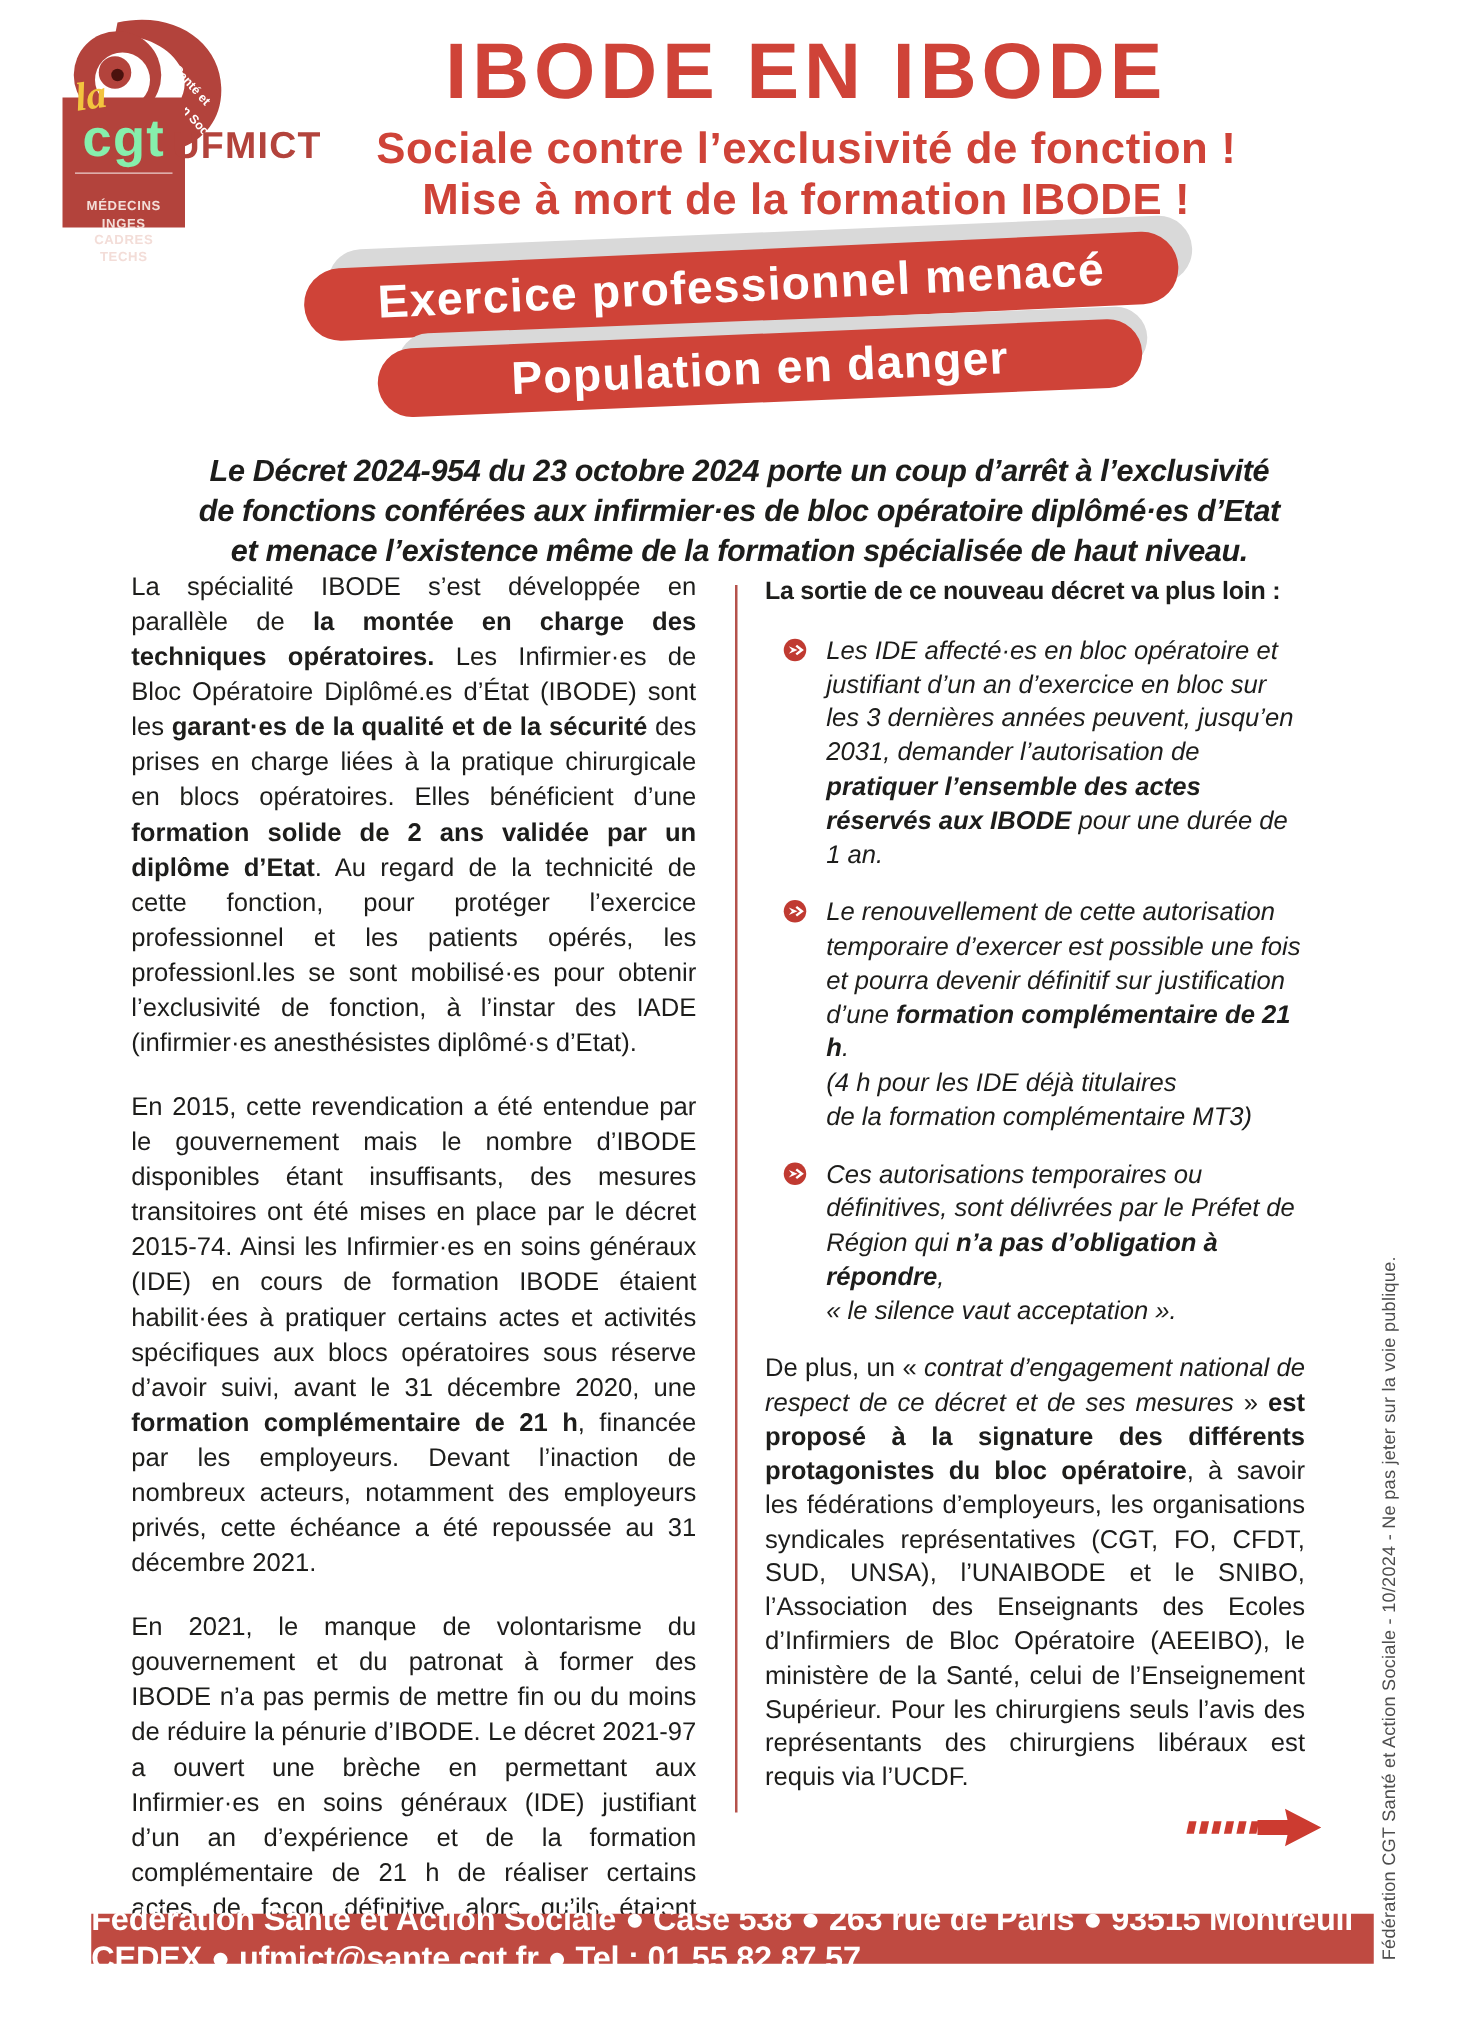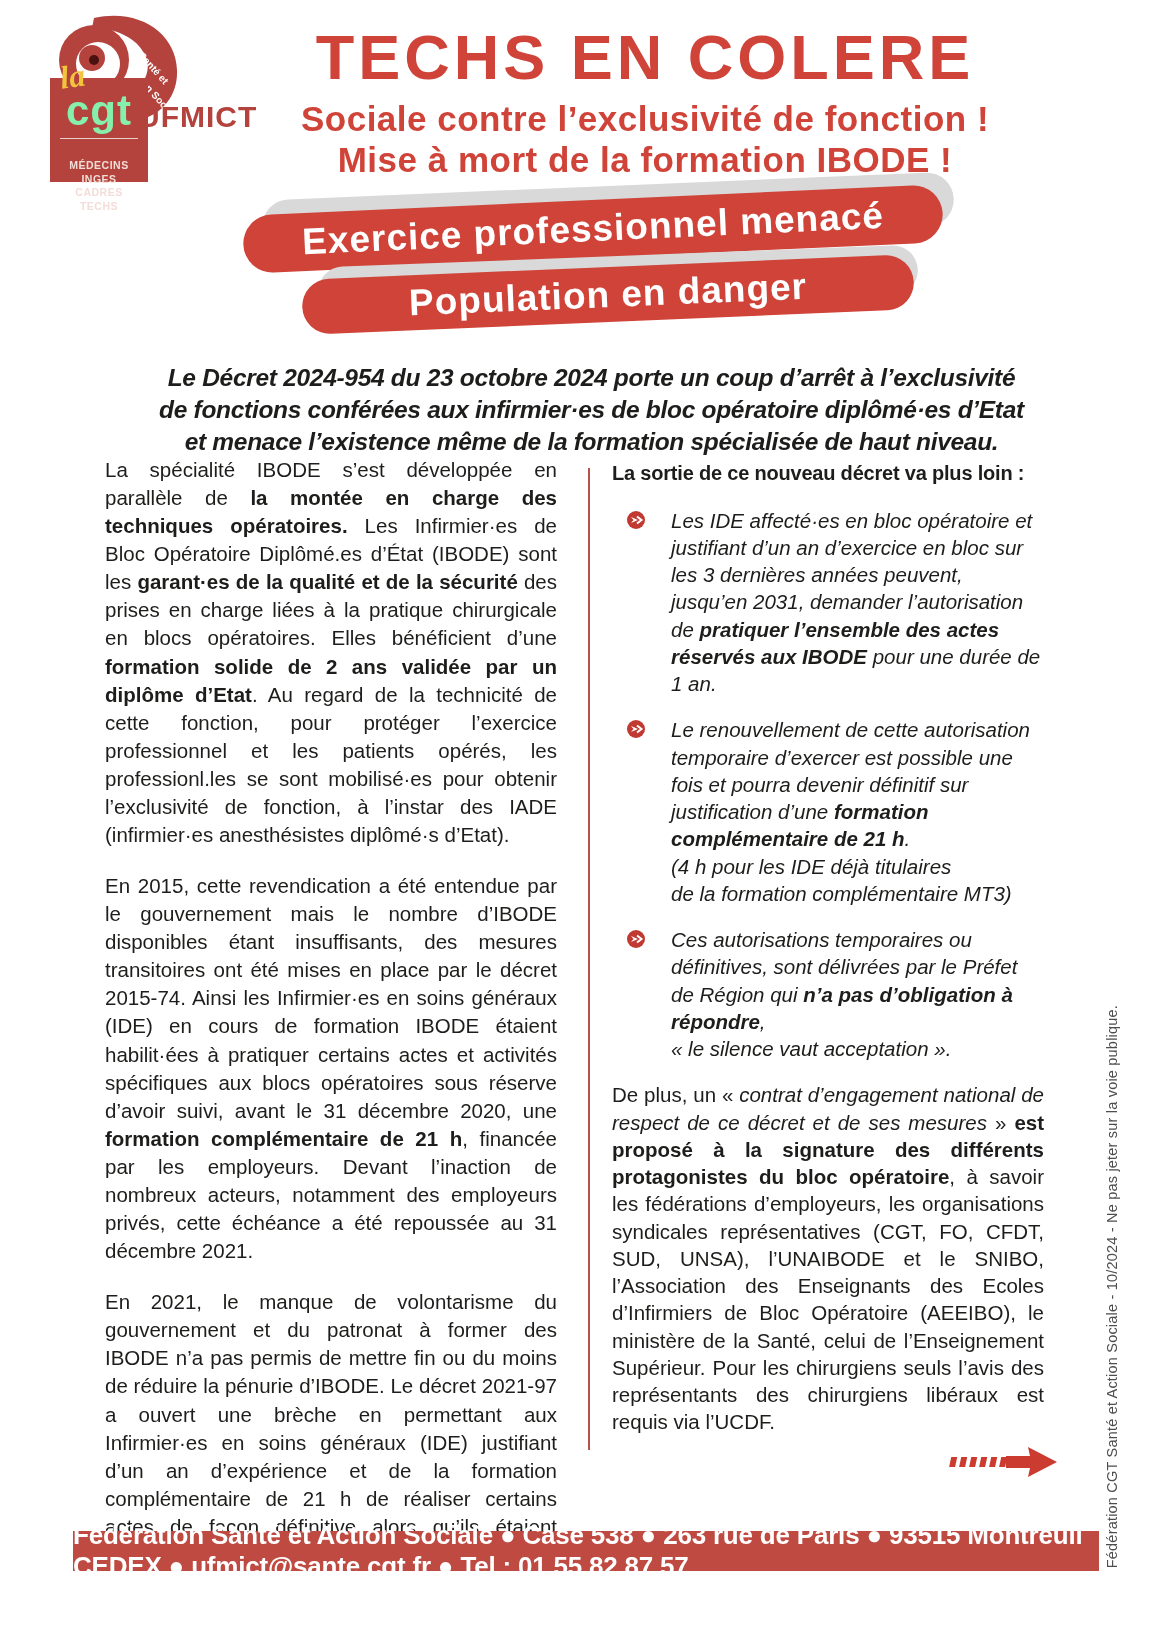--- a/index.html
+++ b/index.html
@@ -53,21 +53,21 @@
     font-weight:bold; font-style:italic; font-size:24.5px; line-height:1.3;
     white-space:pre-line; letter-spacing:-0.3px;
   }
 
   
   .col-left { left:105px; top:456px; width:452px; font-size:20.5px; line-height:1.37; text-align:justify; }
   .col-left p { margin-bottom:23px; }
   .divider { left:588px; top:468px; width:2px; height:982px; background:#b5524c; }
   .col-right { left:612px; top:460px; width:432px; font-size:20.5px; line-height:1.33; }
   .rc-heading { font-weight:bold; font-size:20px; margin-bottom:20px; letter-spacing:-0.2px; }
-  .bullet { display:flex; gap:25px; margin:0 0 19px 14px; font-style:italic; white-space:pre-line; }
+  .bullet { display:flex; gap:15px; margin:0 0 19px 14px; font-style:italic; white-space:pre-line; }
   .bullet .b-icon { flex:none; margin-top:3px; }
   .callout { text-align:center; font-weight:bold; font-size:21.5px; line-height:1.35; white-space:pre-line; margin:26px 0 24px; letter-spacing:-0.2px; }
   .closing { text-align:justify; }
   .bold { font-weight:bold; }
   .italic { font-style:italic; }
 
   
   .cta-arrow { left:946px; top:1444px; width:112px; height:36px; }
 
   
@@ -101,21 +101,21 @@
     <div class="logo-cgt">cgt</div>
     <div class="logo-sub">MÉDECINS
 INGES
 CADRES
 TECHS</div>
   </div>
   <div class="logo-ufmict">UFMICT</div>
 </div>
 
 <div class="abs header-text">
-  <div class="main-title">TECHS EN COLERE</div>
+  <div class="main-title">IBODE EN IBODE</div>
   <div class="subtitle">Sociale contre l’exclusivité de fonction !
 Mise à mort de la formation IBODE !</div>
 </div>
 
 <div class="abs banner-shadow shadow1"></div>
 <div class="abs banner banner1">Exercice professionnel menacé</div>
 <div class="abs banner-shadow shadow2"></div>
 <div class="abs banner banner2">Population en danger</div>
 
 <div class="abs intro">Le Décret 2024-954 du 23 octobre 2024 porte un coup d’arrêt à l’exclusivité

